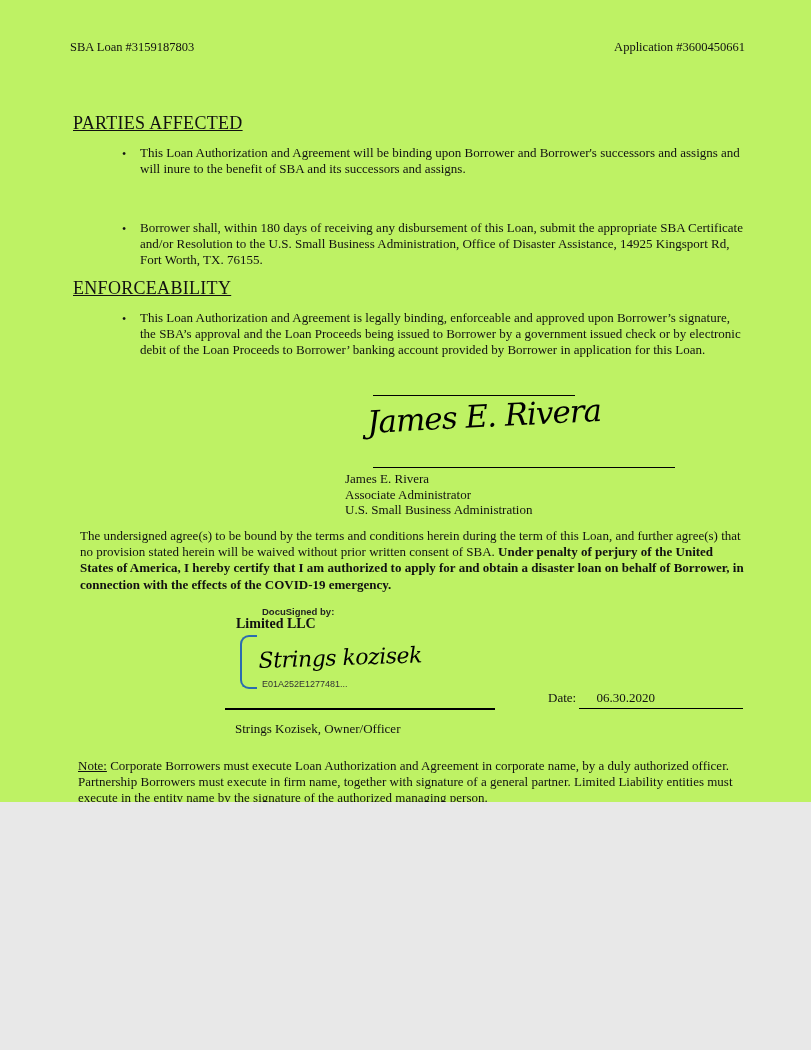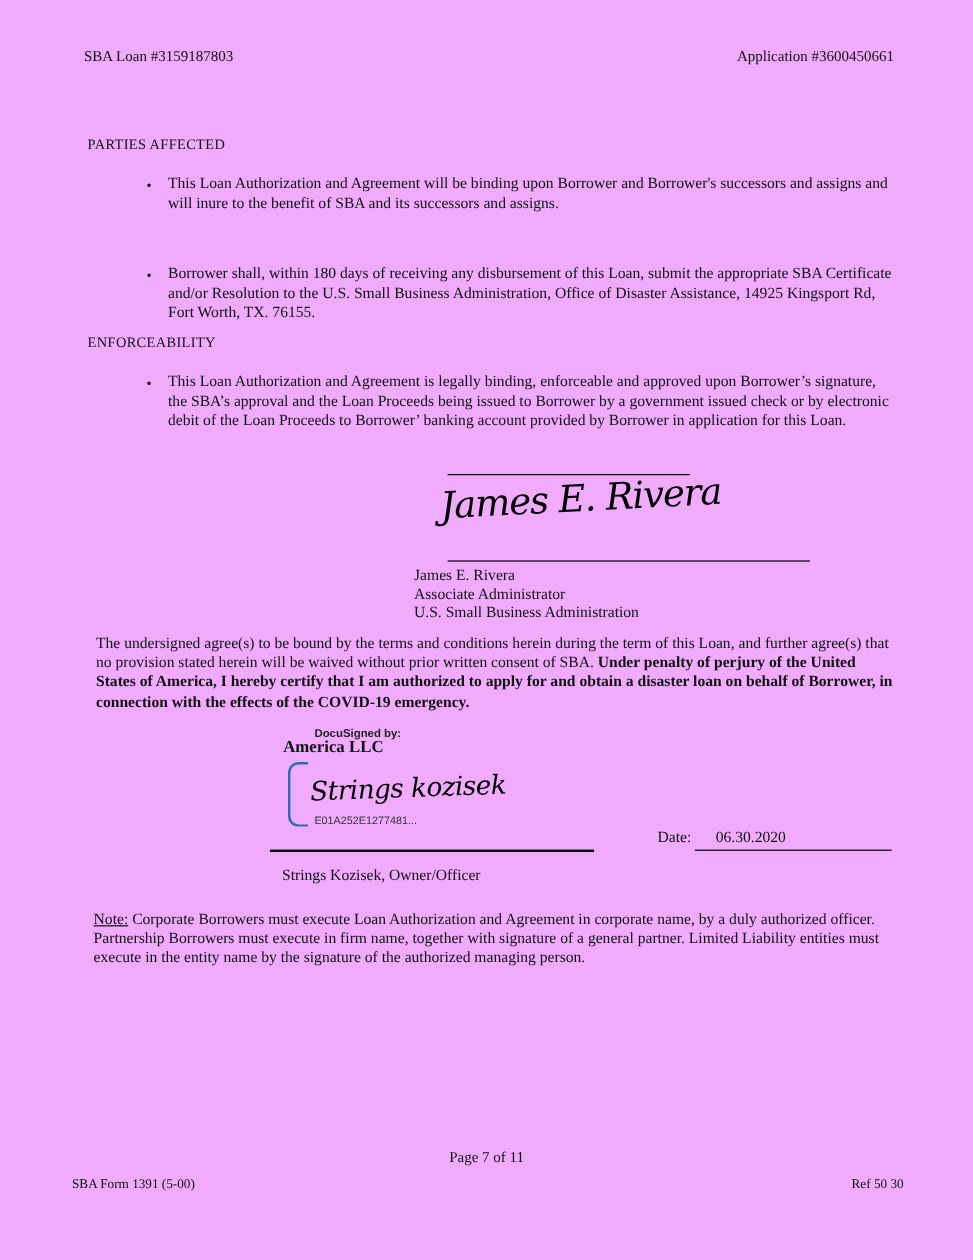--- a/index.html
+++ b/index.html
@@ -1,28 +1,29 @@
 <!DOCTYPE html>
 <html><head>
 <meta charset="utf-8">
 <style>
   html,body{margin:0;padding:0;background:#e8e8e8;}
   .page{
     position:relative;
-    width:811px;height:1050px;
+    width:811px;height:802px;
     margin:0 auto;
-    background:#f0abfc;
+    background:#bef264;
     font-family:"Liberation Serif", serif;
     color:#111;
     overflow:hidden;
   }
   .abs{position:absolute;}
   .body-text{font-size:13px;line-height:16px;}
   .heading{
-    font-size:12px;letter-spacing:.3px;
+    font-size:18px;letter-spacing:.3px;
+    text-decoration:underline;
     white-space:nowrap;
   }
   .hdr{font-size:12.5px;}
   .bullet-item{width:625px;}
   .bullet-glyph{
     position:absolute;left:2px;top:1px;
     font-size:12px;
   }
   .bullet-text{margin-left:20px;}
   .sig-line{background:#000;height:1px;}
@@ -104,21 +105,21 @@
   <div class="abs script script-james" style="left:368px;top:404px;">James E. Rivera</div>
   <div class="abs sig-line" style="left:373px;top:467px;width:302px;"></div>
   <div class="abs sba-block" style="left:345px;top:471px;">
     <div>James E. Rivera</div>
     <div>Associate Administrator</div>
     <div>U.S. Small Business Administration</div>
   </div>
 
   <p class="abs para" style="left:80px;top:528px;margin:0;"><span>The undersigned agree(s) to be bound by the terms and conditions herein during the term of this Loan, and further agree(s) that no provision stated herein will be waived without prior written consent of SBA. </span> <span class="bold">Under penalty of perjury of the United States of America, I hereby certify that I am authorized to apply for and obtain a disaster loan on behalf of Borrower, in connection with the effects of the COVID-19 emergency.</span></p>
 
-  <div class="abs company" style="left:236px;top:616px;">America LLC</div>
+  <div class="abs company" style="left:236px;top:616px;">Limited LLC</div>
 
   <div class="abs ds-bracket" style="left: 240px; top: 635px; border-color: rgb(43, 108, 176);"></div>
   <div class="abs ds-label" style="left:262px;top:606px;">DocuSigned by:</div>
   <div class="abs script script-strings" style="left:259px;top:648px;">Strings kozisek</div>
   <div class="abs ds-id" style="left:262px;top:679px;">E01A252E1277481...</div>
 
   <div class="abs sig-line-thick" style="left:225px;top:708px;width:270px;"></div>
   <div class="abs body-text" style="left:235px;top:721px;">Strings Kozisek, Owner/Officer</div>
 
   <div class="abs date-row" style="left:548px;top:690px;">

